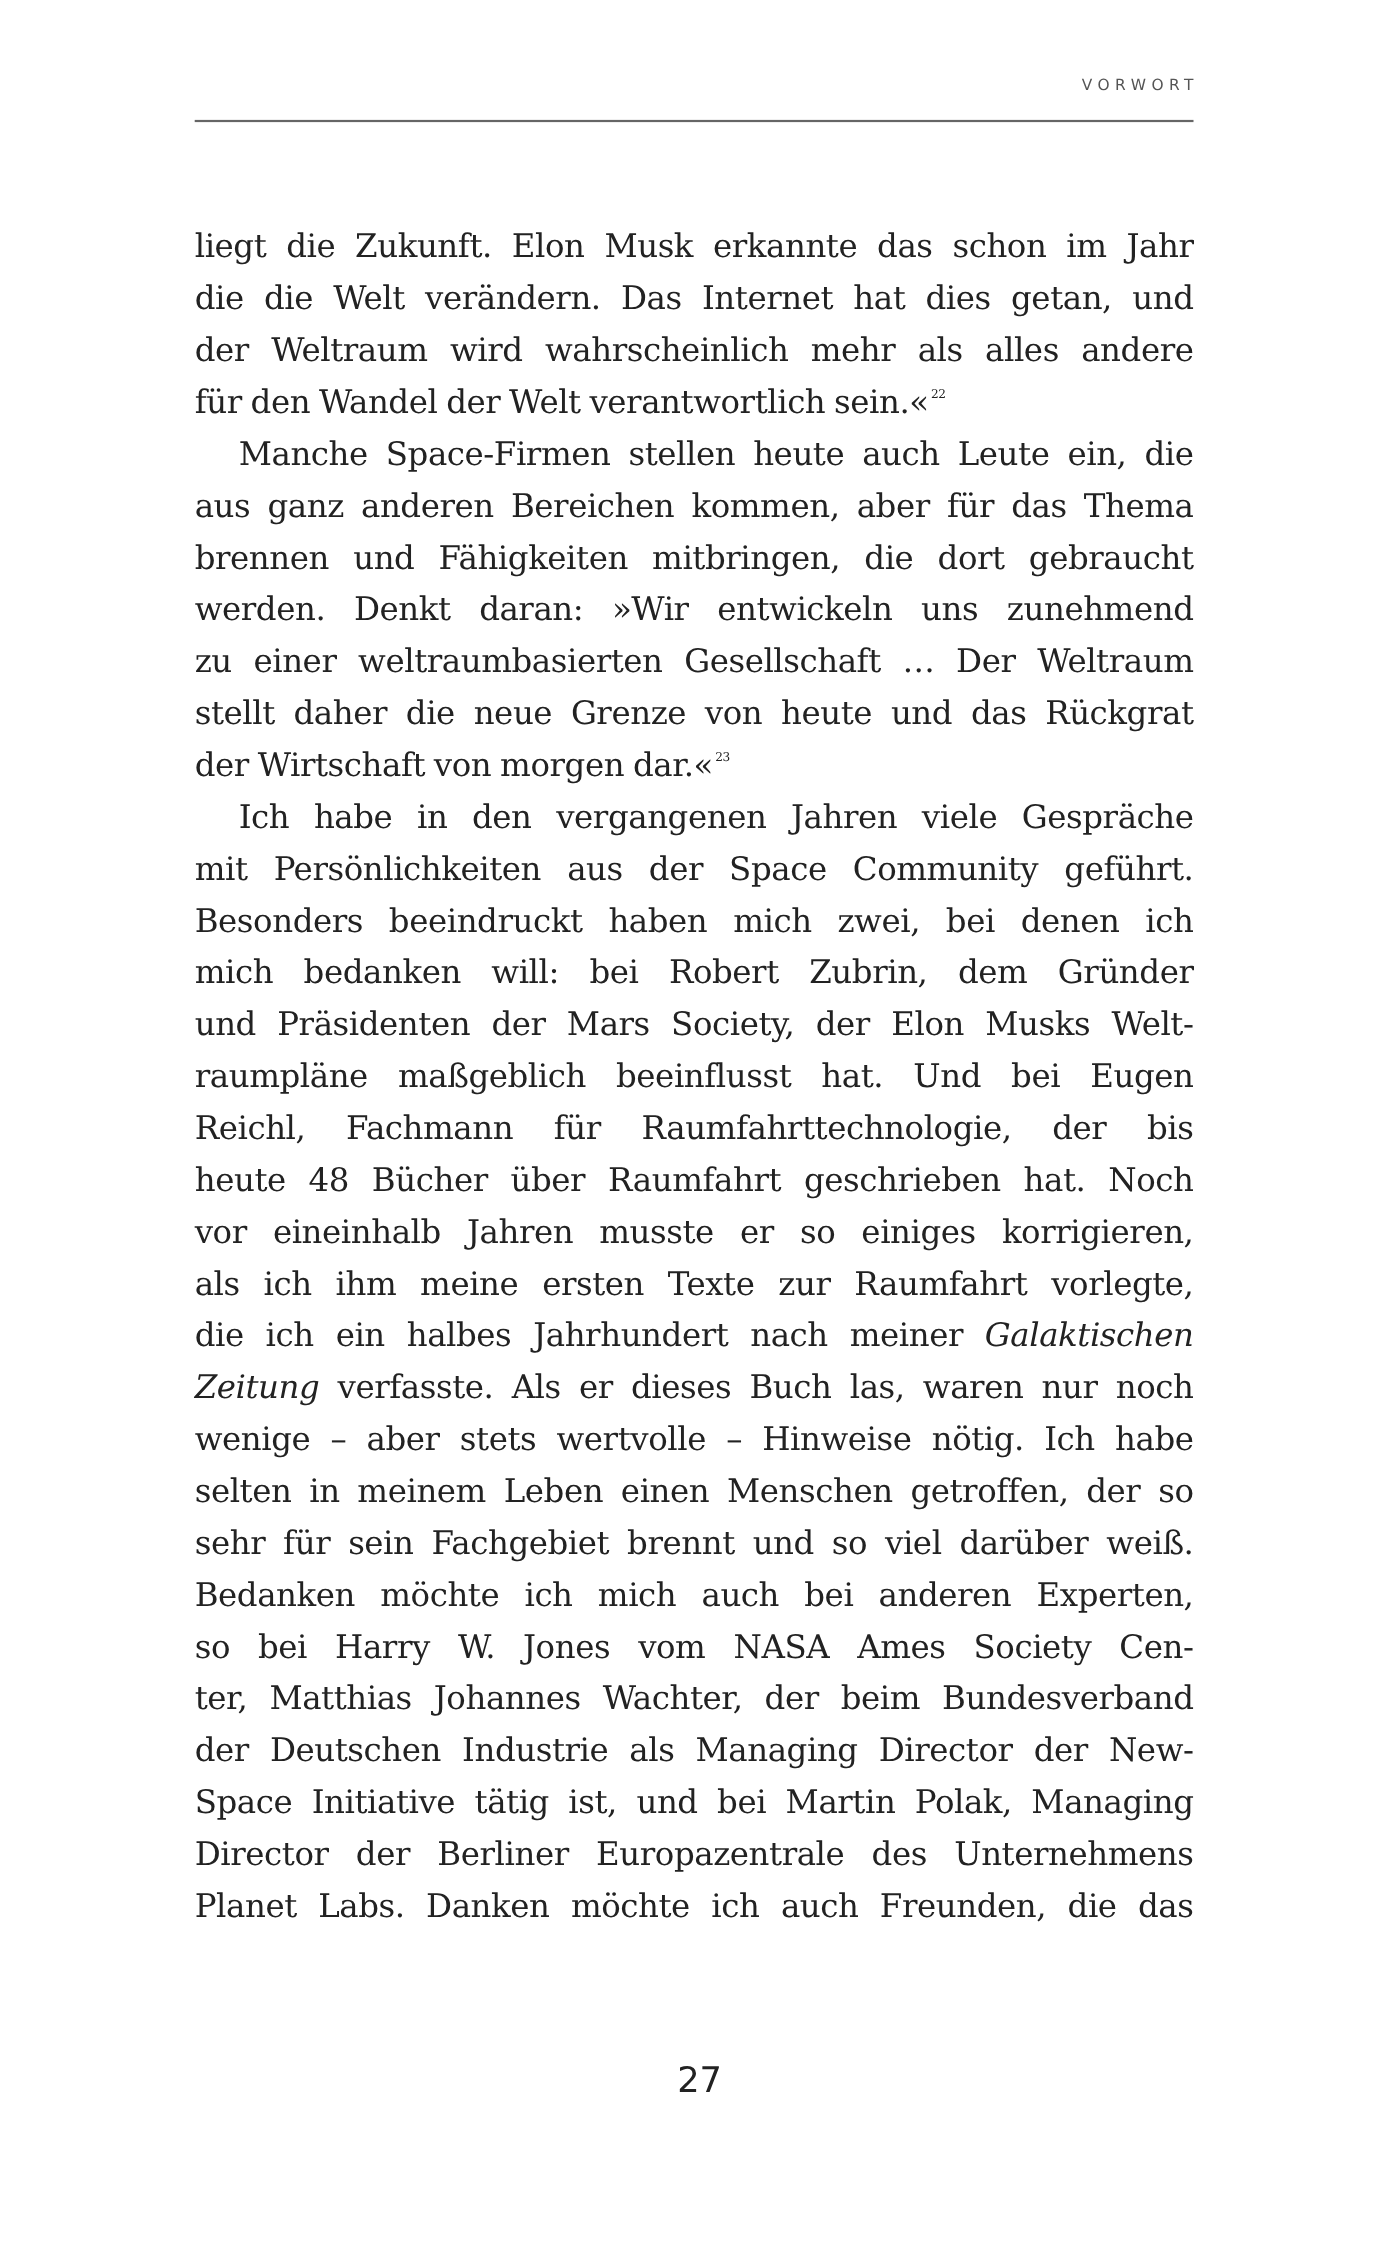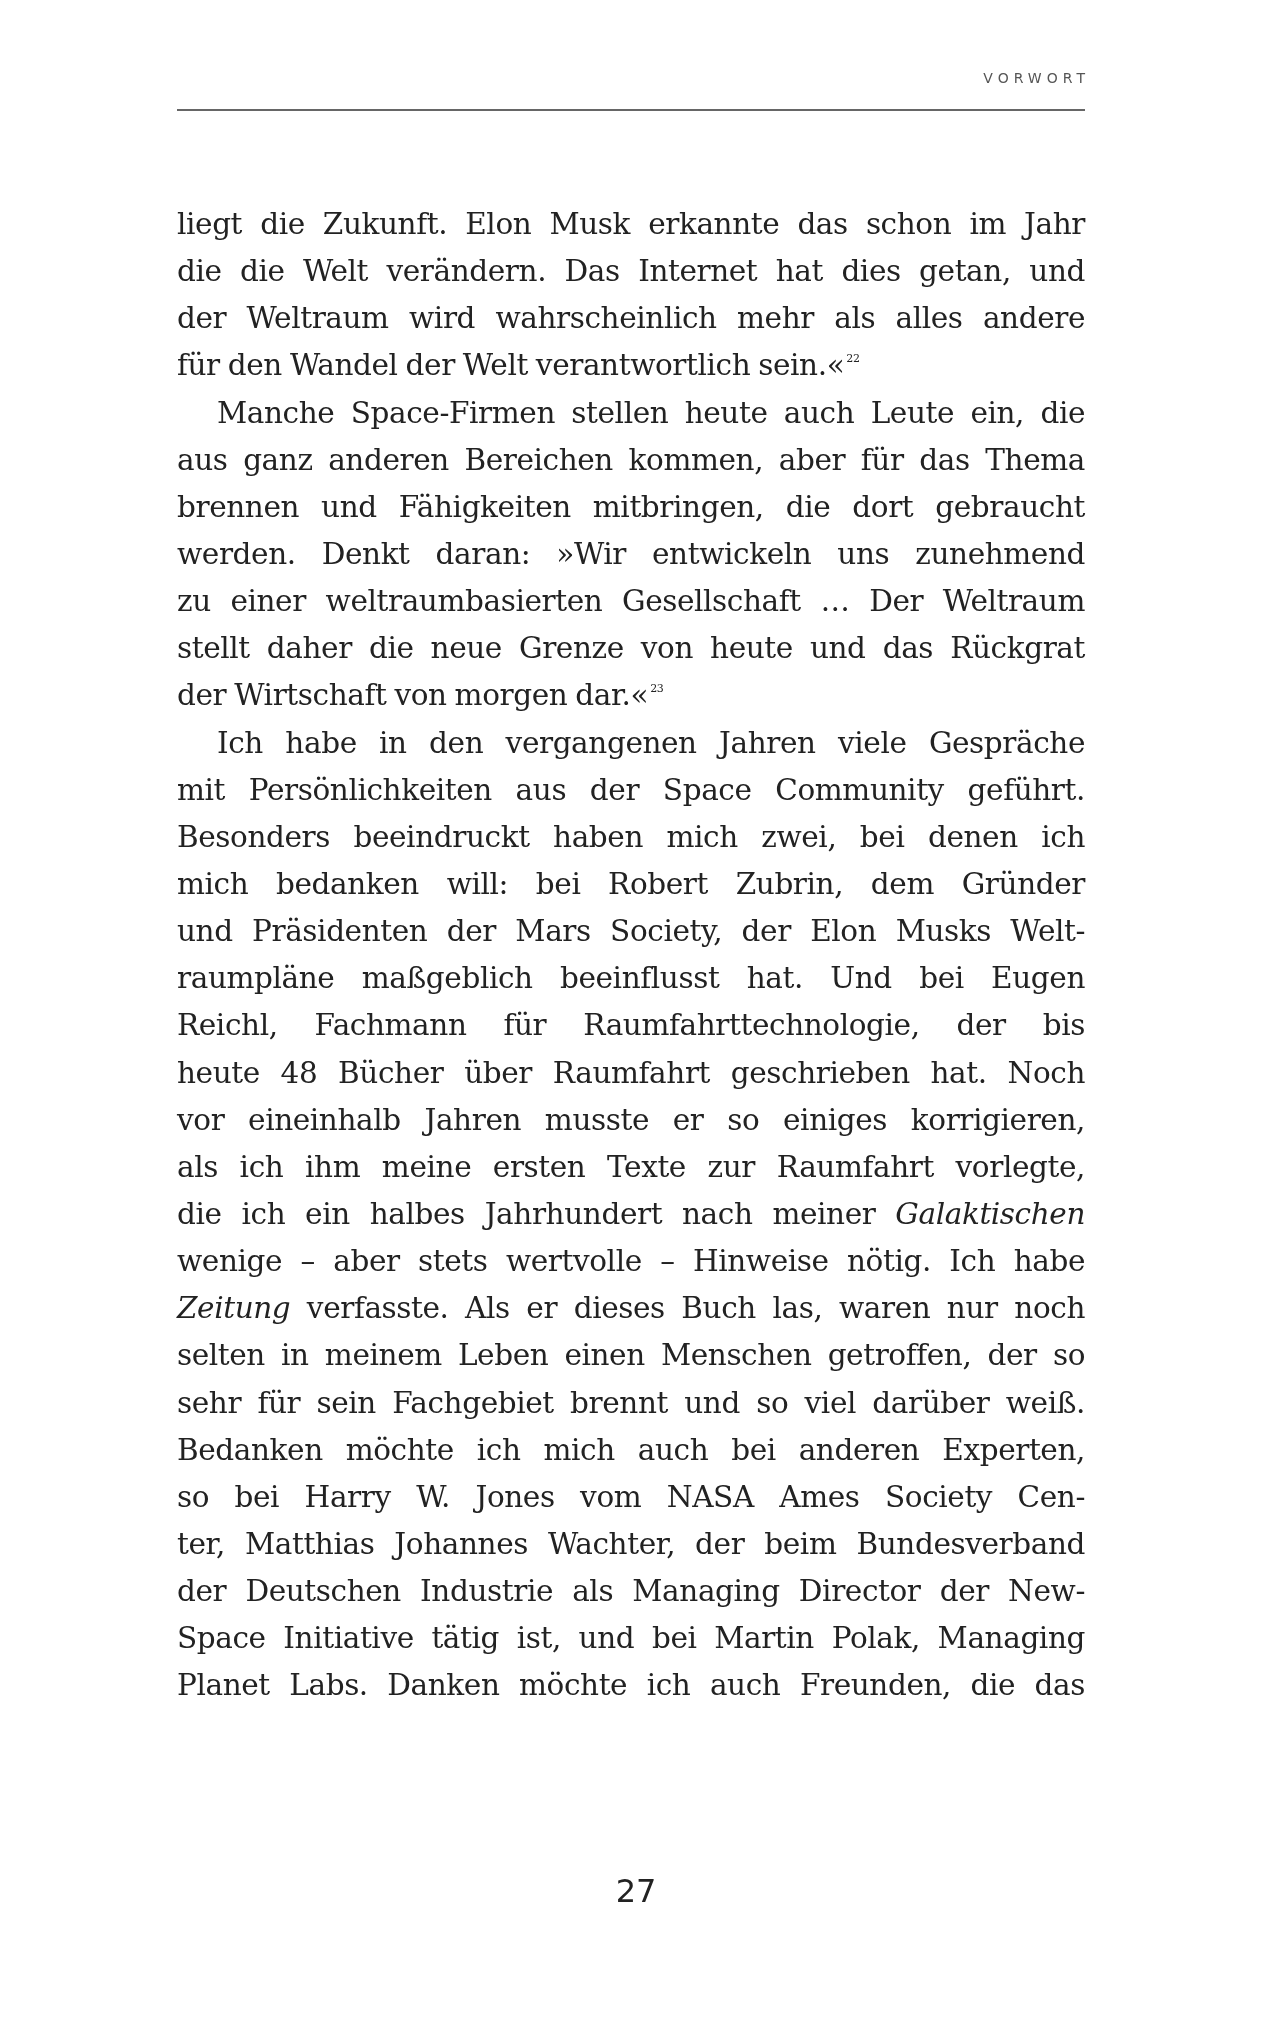--- a/index.html
+++ b/index.html
@@ -53,25 +53,26 @@
     <div class="line"><span>mit Persönlichkeiten aus der Space Community geführt.</span></div>
     <div class="line"><span>Besonders beeindruckt haben mich zwei, bei denen ich</span></div>
     <div class="line"><span>mich bedanken will: bei Robert Zubrin, dem Gründer</span></div>
     <div class="line"><span>und Präsidenten der Mars Society, der Elon Musks Welt-</span></div>
     <div class="line"><span>raumpläne maßgeblich beeinflusst hat. Und bei Eugen</span></div>
     <div class="line"><span>Reichl, Fachmann für Raumfahrttechnologie, der bis</span></div>
     <div class="line"><span>heute 48 Bücher über Raumfahrt geschrieben hat. Noch</span></div>
     <div class="line"><span>vor eineinhalb Jahren musste er so einiges korrigieren,</span></div>
     <div class="line"><span>als ich ihm meine ersten Texte zur Raumfahrt vorlegte,</span></div>
     <div class="line"><span>die ich ein halbes Jahrhundert nach meiner </span><em>Galaktischen</em></div>
+    <div class="line"><em>Zeitung</em><span> verfasste. Als er dieses Buch las, waren nur noch</span></div>
     <div class="line"><span>wenige – aber stets wertvolle – Hinweise nötig. Ich habe</span></div>
-    <div class="line"><em>Zeitung</em><span> verfasste. Als er dieses Buch las, waren nur noch</span></div>
     <div class="line"><span>selten in meinem Leben einen Menschen getroffen, der so</span></div>
     <div class="line"><span>sehr für sein Fachgebiet brennt und so viel darüber weiß.</span></div>
     <div class="line"><span>Bedanken möchte ich mich auch bei anderen Experten,</span></div>
     <div class="line"><span>so bei Harry W. Jones vom NASA Ames Society Cen-</span></div>
     <div class="line"><span>ter, Matthias Johannes Wachter, der beim Bundesverband</span></div>
     <div class="line"><span>der Deutschen Industrie als Managing Director der New-</span></div>
     <div class="line"><span>Space Initiative tätig ist, und bei Martin Polak, Managing</span></div>
+    <div class="line"><span>Director der Berliner Europazentrale des Unternehmens</span></div>
     <div class="line"><span>Planet Labs. Danken möchte ich auch Freunden, die das</span></div>
   </div>
 
 <div class="page-number">27</div>
 
 </body></html>

